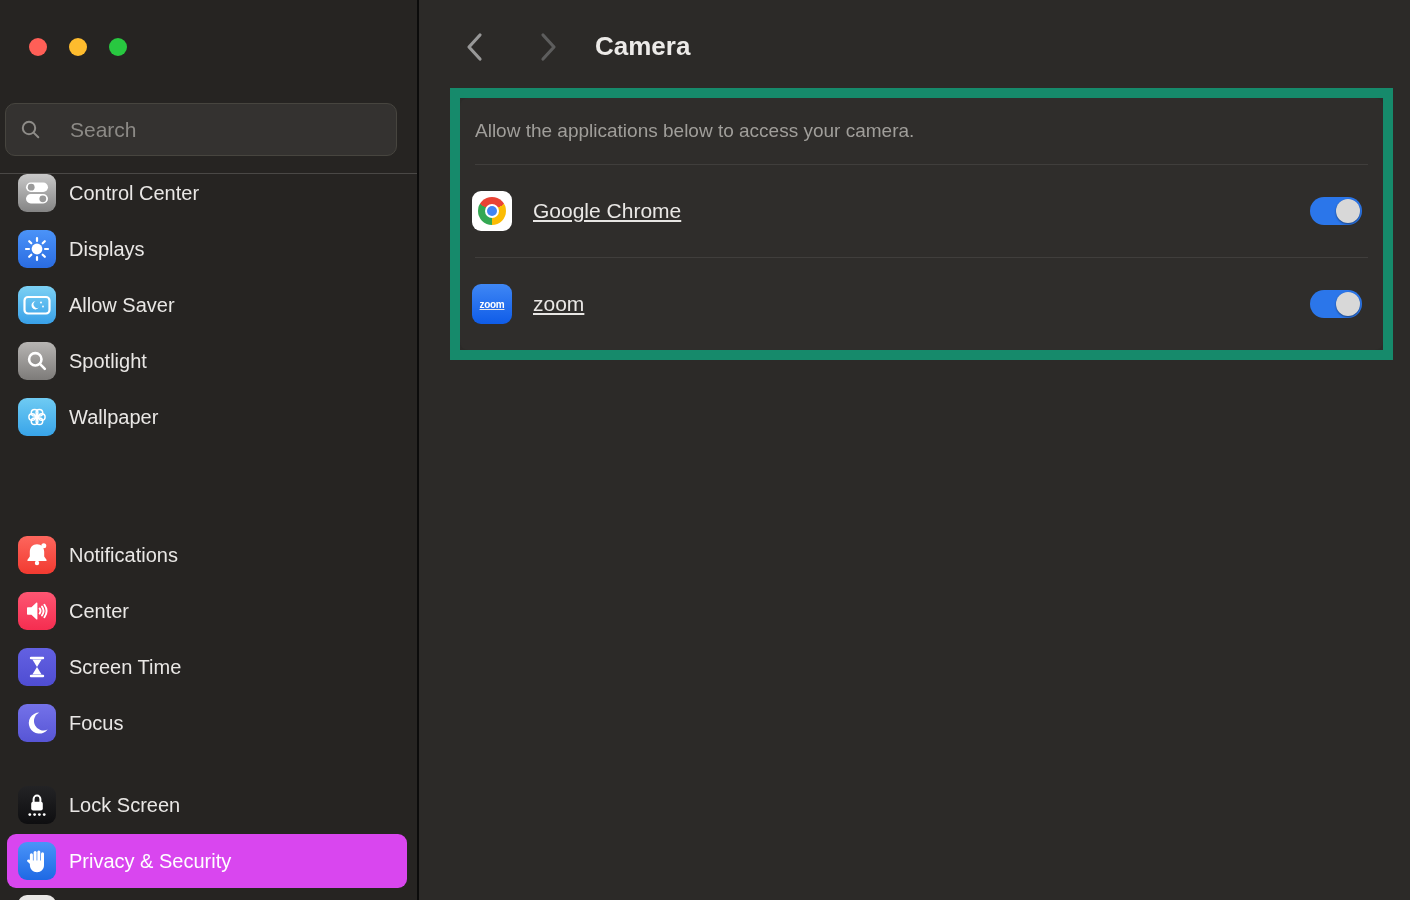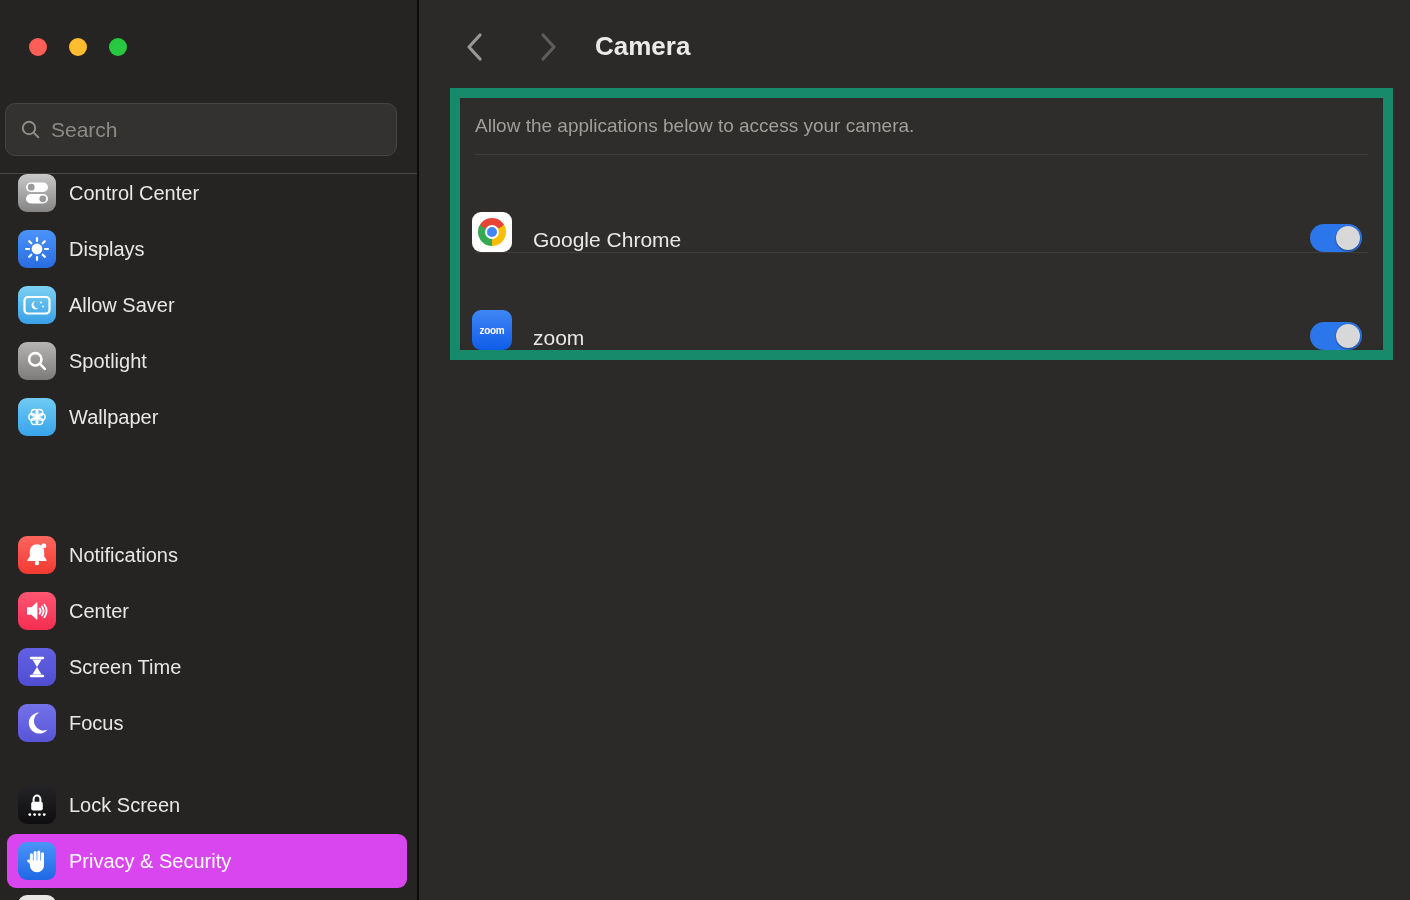--- a/index.html
+++ b/index.html
@@ -15,21 +15,21 @@
   .win-divider { position:absolute; left:417px; top:0; width:2px; height:900px; background:#0b0b0b; }
 
   .traffic { position:absolute; top:38px; width:18px; height:18px; border-radius:50%; }
   .t-red { left:29px; background:#ff5f57; }
   .t-yellow { left:69px; background:#febc2e; }
   .t-green { left:109px; background:#28c840; }
 
   .search-box {
     position:absolute; left:5px; top:103px; width:392px; height:53px;
     background:#343230; border:1px solid #47453f; border-radius:10px;
-    display:flex; align-items:center; padding:0 14px;
+    display:flex; align-items:center; padding:0 14px;gap:19px;
   }
   .search-box input {
     background:transparent; border:none; outline:none; color:#cfcdc9;
     font-size:21px; margin-left:10px; width:300px; font-family:inherit;
   }
   .search-box input::placeholder { color:#8c8a86; }
 
   .list-top-line { position:absolute; left:0; top:173px; width:417px; height:1px; background:#4a4846; }
 
   .side-group { position:absolute; left:0; width:417px; }
@@ -76,24 +76,24 @@
 
   .annotation {
     position:absolute; left:31px; top:88px; width:943px; height:272px;
     border:10px solid #168a6b;
   }
   .card {
     width:100%; height:100%; background:#2f2d2b; border-radius:8px;
     padding:0 15px; display:flex; flex-direction:column;
   }
   .card-desc {
-    height:57px; display:flex; align-items:center;
+    height:67px; display:flex; align-items:center;
     font-size:19px; color:#a09e9a; border-bottom:1px solid #403e3c;
   }
-  .app-row { flex:1; display:flex; align-items:flex-end; }
+  .app-row { flex:1; display:flex; align-items:center;text-decoration:underline; }
   .app-row + .app-row { border-top:1px solid #403e3c; }
   .app-icon {
     width:40px; height:40px; border-radius:9px; flex:none; margin-left:-3px;
     display:flex; align-items:center; justify-content:center;
   }
   .app-name { margin-left:21px; font-size:21px; color:#e9e7e5; }
   .spacer { flex:1; }
 
   .chrome-bg { background:#ffffff; }
   .chrome-ball {

